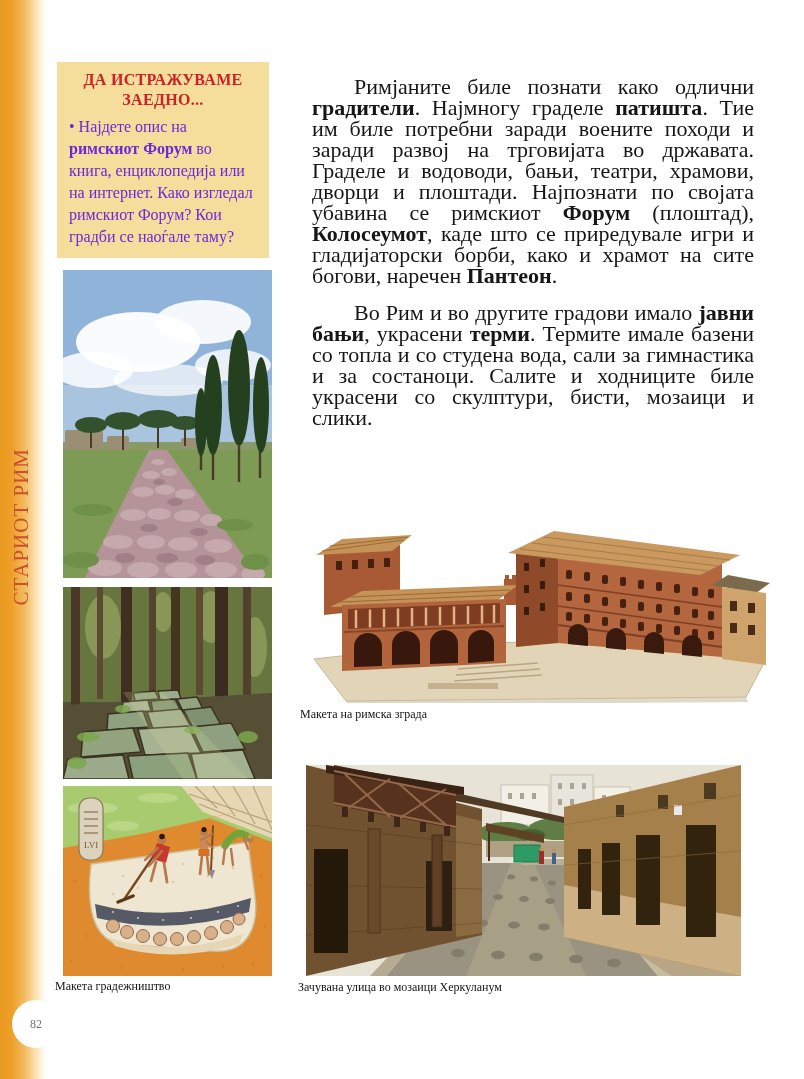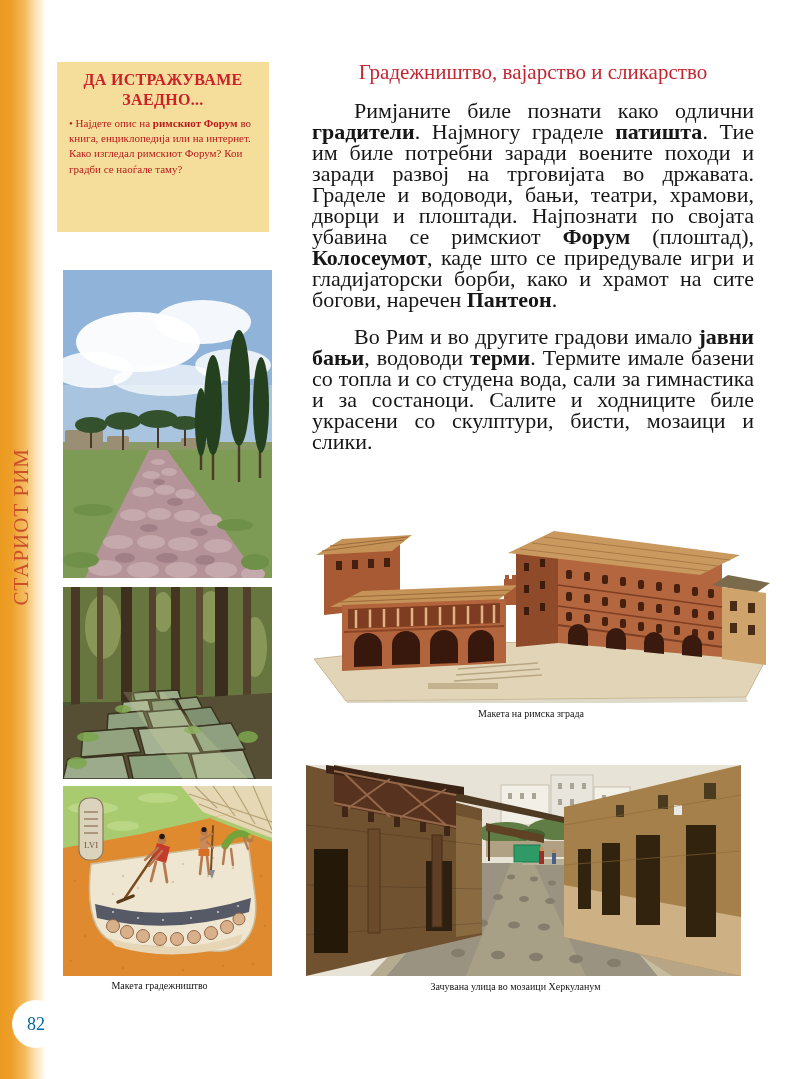--- a/index.html
+++ b/index.html
@@ -7,36 +7,36 @@
         font-family:"Liberation Serif", serif;}
   
   .edge-gradient{position:absolute;left:0;top:0;width:46px;height:1079px;
         background:linear-gradient(90deg,#eb9a20 0%,#ee9f28 25%,#f4bc63 55%,#fbe3b4 78%,#ffffff 100%);}
   .vertical-title{position:absolute;left:0;top:437px;width:42px;height:180px;
         display:flex;align-items:center;justify-content:center;}
   .vertical-title span{writing-mode:vertical-rl;transform:rotate(180deg);
         font-size:21px;letter-spacing:1px;color:#c8502b;white-space:nowrap;}
   .page-number{position:absolute;left:12px;top:1000px;width:48px;height:48px;border-radius:50%;
         background:#ffffff;display:flex;align-items:center;justify-content:center;}
-  .page-number span{color:#0369a1;font-size:18px;}
+  .page-number span{color:#737373;font-size:12px;}
   
   .activity-box{position:absolute;left:57px;top:62px;width:212px;min-height:170px;
         background:#f5dd9b;box-sizing:border-box;padding:8px 12px 10px 12px;}
   .activity-title{margin:0 0 6px 0;text-align:center;color:#cc2127;font-size:16px;
         font-weight:bold;line-height:1.25;letter-spacing:.3px;}
-  .activity-text{margin:0;font-size:11px;line-height:1.38;color:#b91c1c;}
+  .activity-text{margin:0;font-size:16px;line-height:1.38;color:#6d28d9;}
   
   .fig{position:absolute;margin:0;padding:8px;line-height:0;}
   .fig svg{display:block;}
   .fig-appian{left:55px;top:262px;}
   .fig-forest{left:55px;top:579px;}
   .fig-construction{left:55px;top:778px;}
   .fig-model{left:300px;top:483px;}
   .fig-street{left:298px;top:757px;}
-  .caption{position:absolute;font-size:10px;color:#141414;text-align:center;line-height:18px;}
+  .caption{position:absolute;font-size:12px;color:#141414;line-height:18px;}
   .cap-construction{left:55px;width:209px;top:977px;}
   .cap-model{left:300px;width:462px;top:705px;}
   .cap-street{left:298px;width:435px;top:978px;}
   
   .text-col{position:absolute;left:296px;top:60px;width:474px;}
   .section-title{margin:0 0 12px 0;text-align:center;color:#c42531;font-size:21px;
         font-weight:normal;line-height:24px;}
   .body-para{margin:16px;font-size:22px;line-height:21px;color:#161616;text-align:justify;
         text-indent:42px;}
 </style>
@@ -294,23 +294,22 @@
         <line x1="181" y1="52" x2="185" y2="63" stroke="#b77a4e" stroke-width="2.2"></line>
         <line x1="162" y1="62" x2="160" y2="78" stroke="#b77a4e" stroke-width="2.4"></line>
         <line x1="168" y1="63" x2="170" y2="79" stroke="#b77a4e" stroke-width="2.4"></line>
       </g>
     </svg>
   </figure>
 
   <div class="caption cap-construction">Макета градежништво</div>
 
   <main class="text-col">
-    <h1 class="section-title">Градежништво, вајарство и сликарство</h1>
     <p class="body-para"><span>Римјаните биле познати како одлични </span><b>градители</b><span>. Најмногу граделе </span><b>патишта</b><span>. Тие им биле потребни заради воените походи и заради развој на трговијата во државата. Граделе и водоводи, бањи, театри, храмови, дворци и плоштади. Најпознати по својата убавина се римскиот </span><b>Форум</b><span> (плоштад), </span><b>Колосеумот</b><span>, каде што се приредувале игри и гладијаторски борби, како и храмот на сите богови, наречен </span><b>Пантеон</b><span>.</span></p>
-    <p class="body-para"><span>Во Рим и во другите градови имало </span><b>јавни бањи</b><span>, водоводи </span><b>терми</b><span>. Термите имале базени со топла и со студена вода, сали за гимнастика и за состаноци. Салите и ходниците биле украсени со скулптури, бисти, мозаици и слики.</span></p>
+    <p class="body-para"><span>Во Рим и во другите градови имало </span><b>јавни бањи</b><span>, украсени </span><b>терми</b><span>. Термите имале базени со топла и со студена вода, сали за гимнастика и за состаноци. Салите и ходниците биле украсени со скулптури, бисти, мозаици и слики.</span></p>
   </main>
 
   <figure class="fig fig-model">
     <svg width="462" height="212" viewBox="0 0 462 212">
       <rect width="462" height="212" fill="#ffffff"></rect>
       <polygon points="6,168 150,152 345,150 456,172 438,206 38,210" fill="#e2d5b7" stroke="#c8b692" stroke-width="1"></polygon>
       <polygon points="38,210 438,206 440,211 40,214" fill="#cabfa4" opacity=".6"></polygon>
       <g stroke="#b8a682" stroke-width="1.5">
         <line x1="150" y1="178" x2="230" y2="172"></line>
           <line x1="148" y1="184" x2="232" y2="178"></line>

